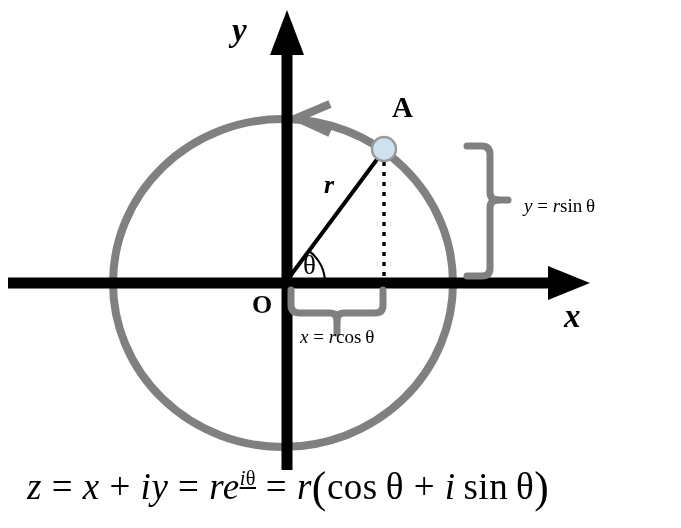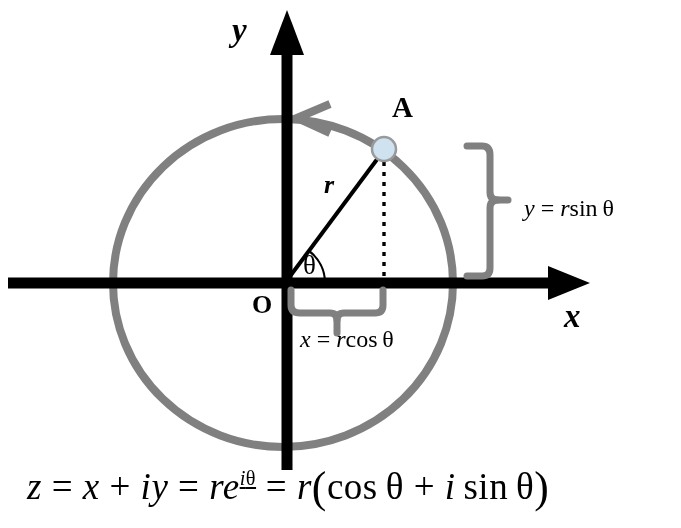--- a/index.html
+++ b/index.html
@@ -54,21 +54,21 @@
     font-weight: bold;
     font-size: 26px;
   }
   .theta-letter {
     font-family: "Liberation Serif", serif;
     font-size: 27px;
     font-weight: normal;
   }
   .component-label {
     font-family: "Liberation Serif", serif;
-    font-size: 24px;
+    font-size: 19px;
     font-weight: normal;
   }
   .component-label .it {
     font-style: italic;
   }
   .component-label .up {
     font-style: normal;
   }
   .formula {
     font-family: "Liberation Serif", serif;

